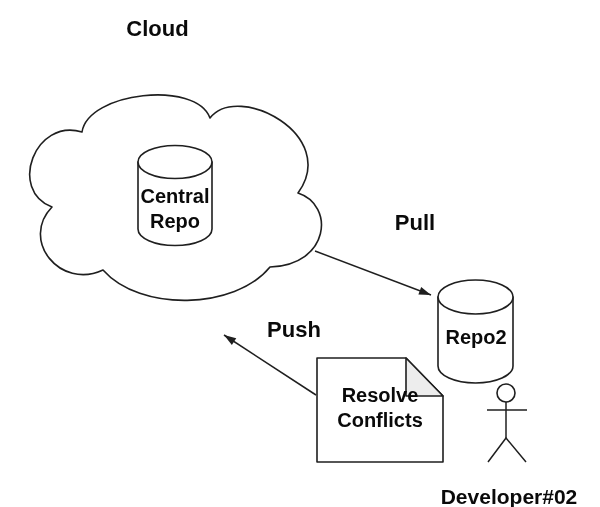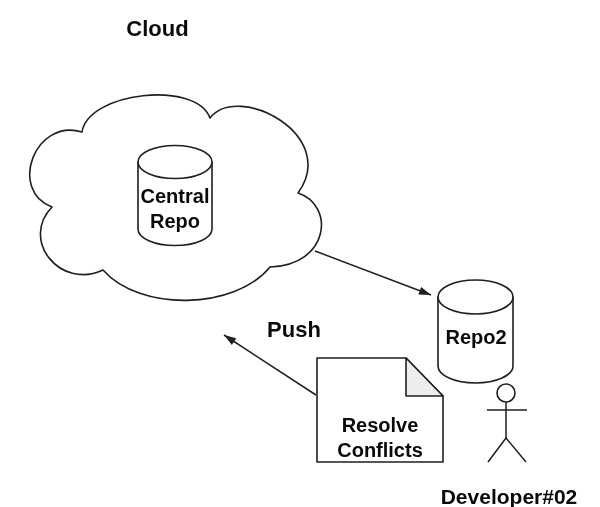--- a/index.html
+++ b/index.html
@@ -85,22 +85,23 @@
       <line class="connector" x1="506" y1="402" x2="506" y2="438"></line>
       <line class="connector" x1="487" y1="410" x2="527" y2="410"></line>
       <polyline class="connector" points="488,462 506,438 526,462"></polyline>
     </g>
   </svg>
 
   <div class="label" style="left:110px; top:15px; width:95px; font-size:22px; line-height:27px;">Cloud</div>
 
   <div class="label" style="left:133px; top:184px; width:84px; font-size:20px; line-height:25px;">Central Repo</div>
 
+  <div class="label" style="left:385px; top:209px; width:60px; font-size:22px; line-height:27px;">Pull</div>
 
   <div class="label" style="left:264px; top:316px; width:60px; font-size:22px; line-height:27px;">Push</div>
 
   <div class="label" style="left:438px; top:325px; width:76px; font-size:20px; line-height:25px;">Repo2</div>
 
-  <div class="label" style="left:317px; top:383px; width:126px; font-size:20px; line-height:25px;margin-top:30px;">Resolve Conflicts</div>
+  <div class="label" style="left:317px; top:383px; width:126px; font-size:20px; line-height:25px;">Resolve Conflicts</div>
 
   <div class="label" style="left:428px; top:483px; width:162px; font-size:21px; line-height:27px;">Developer#02</div>
 
 </div>
 
 </body></html>

